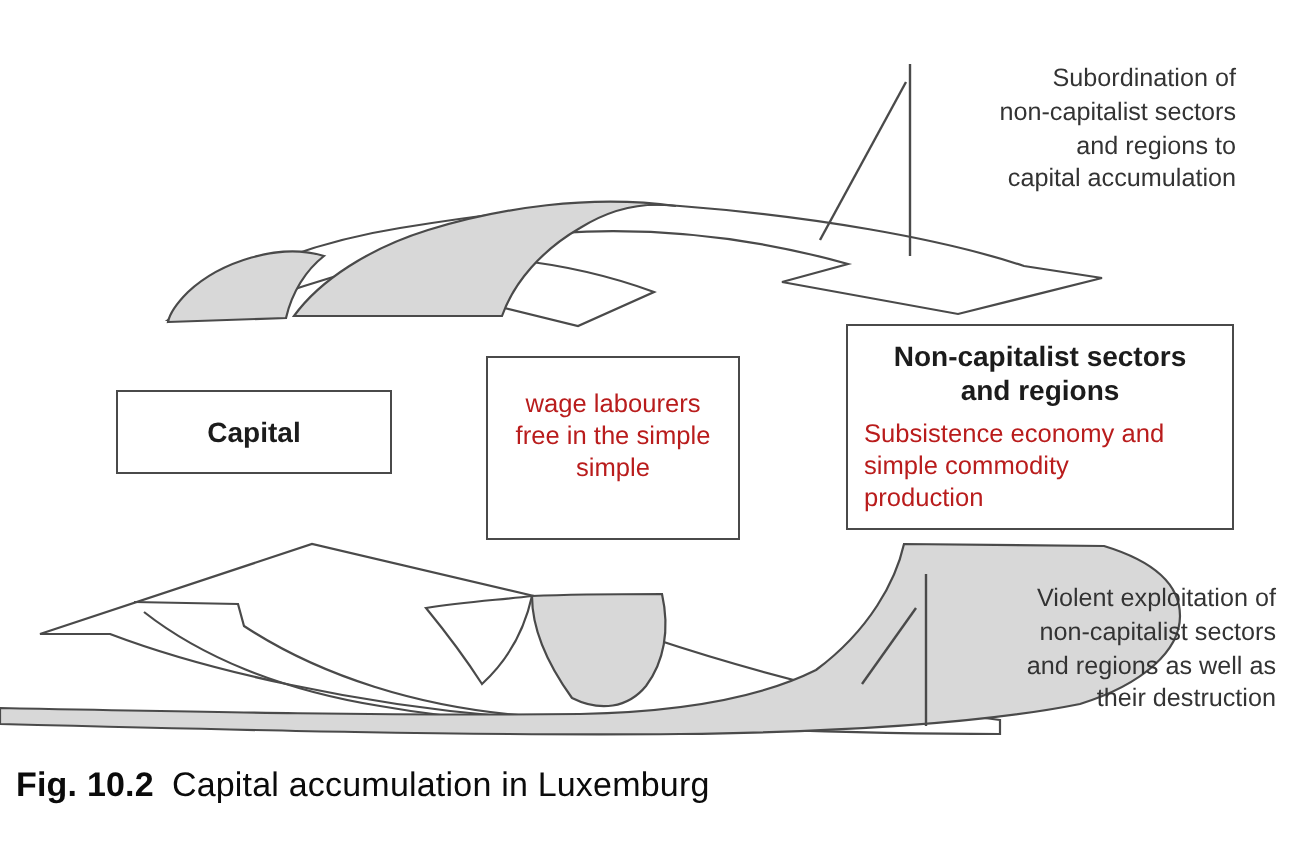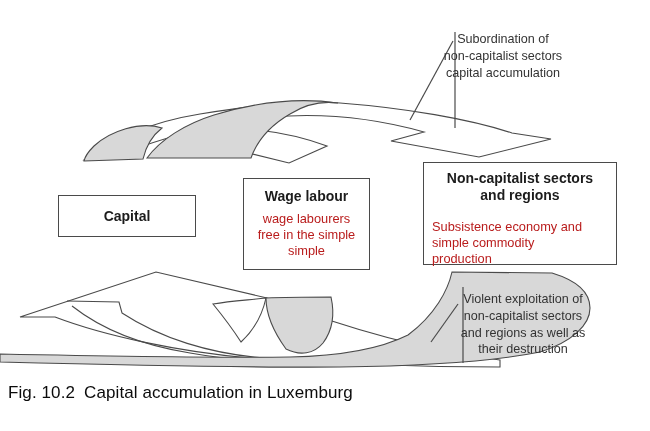--- a/index.html
+++ b/index.html
@@ -21,33 +21,33 @@
     border:1.6px solid #4a4a4a;
     box-sizing:border-box;
     color:#222;
     text-align:center;
   }
   .box-title{font-weight:bold;font-size:14px;line-height:17px;color:#1c1c1c;}
   .box-body{font-size:12.8px;line-height:16px;color:#b91c1c;margin-top:6px;}
   .box-capital{left:58px;top:195px;width:138px;height:42px;display:flex;align-items:center;justify-content:center;}
   .box-wage{left:243px;top:178px;width:127px;height:92px;padding-top:9px;}
   .box-noncap{left:423px;top:162px;width:194px;height:103px;padding-top:7px;}
-  .box-noncap .box-body{text-align:left;padding:0 6px 0 8px;margin-top:15px;}
+  .box-noncap .box-body{text-align:left;padding:0 6px 0 8px;margin-top:5px;}
   .annotation{
     position:absolute;
     font-size:12.6px;line-height:16.8px;
-    color:#333;text-align:center;
+    color:#333;text-align:right;
   }
   .ann-top{right:32px;top:31px;width:230px;}
   .ann-bottom{right:12px;top:291px;width:230px;}
   .caption{
     position:absolute;left:8px;top:383px;
     font-size:17px;color:#0b0b0b;letter-spacing:0.1px;
   }
-  .caption .cap-label{font-weight:normal;margin-right:9px;}
+  .caption .cap-label{font-weight:bold;margin-right:9px;}
 </style>
 </head>
 <body>
 
 <div class="stage">
 
   <svg class="svg-layer" viewBox="0 0 650 431" aria-hidden="true">
 
     <path class="ribbon" d="M 84,160
          C 110,140 150,122 200,114
@@ -123,21 +123,20 @@
 
     <line class="leader" x1="463" y1="287" x2="463" y2="363"></line>
     <line class="leader" x1="431" y1="342" x2="458" y2="304"></line>
   </svg>
 
   <div class="box box-capital">
     <div class="box-title">Capital</div>
   </div>
 
   <div class="box box-wage">
-    <div class="box-title">Wage labour</div>
     <div class="box-body">
       <div>wage labourers</div>
       <div>free in the simple</div>
       <div>simple</div>
     </div>
   </div>
 
   <div class="box box-noncap">
     <div class="box-title">
       <div>Non-capitalist sectors</div>
@@ -146,20 +145,21 @@
     <div class="box-body">
       <div>Subsistence economy and</div>
       <div>simple commodity</div>
       <div>production</div>
     </div>
   </div>
 
   <div class="annotation ann-top">
     <div>Subordination of</div>
     <div>non-capitalist sectors</div>
+    <div>and regions to</div>
     <div>capital accumulation</div>
   </div>
 
   <div class="annotation ann-bottom">
     <div>Violent exploitation of</div>
     <div>non-capitalist sectors</div>
     <div>and regions as well as</div>
     <div>their destruction</div>
   </div>
 

